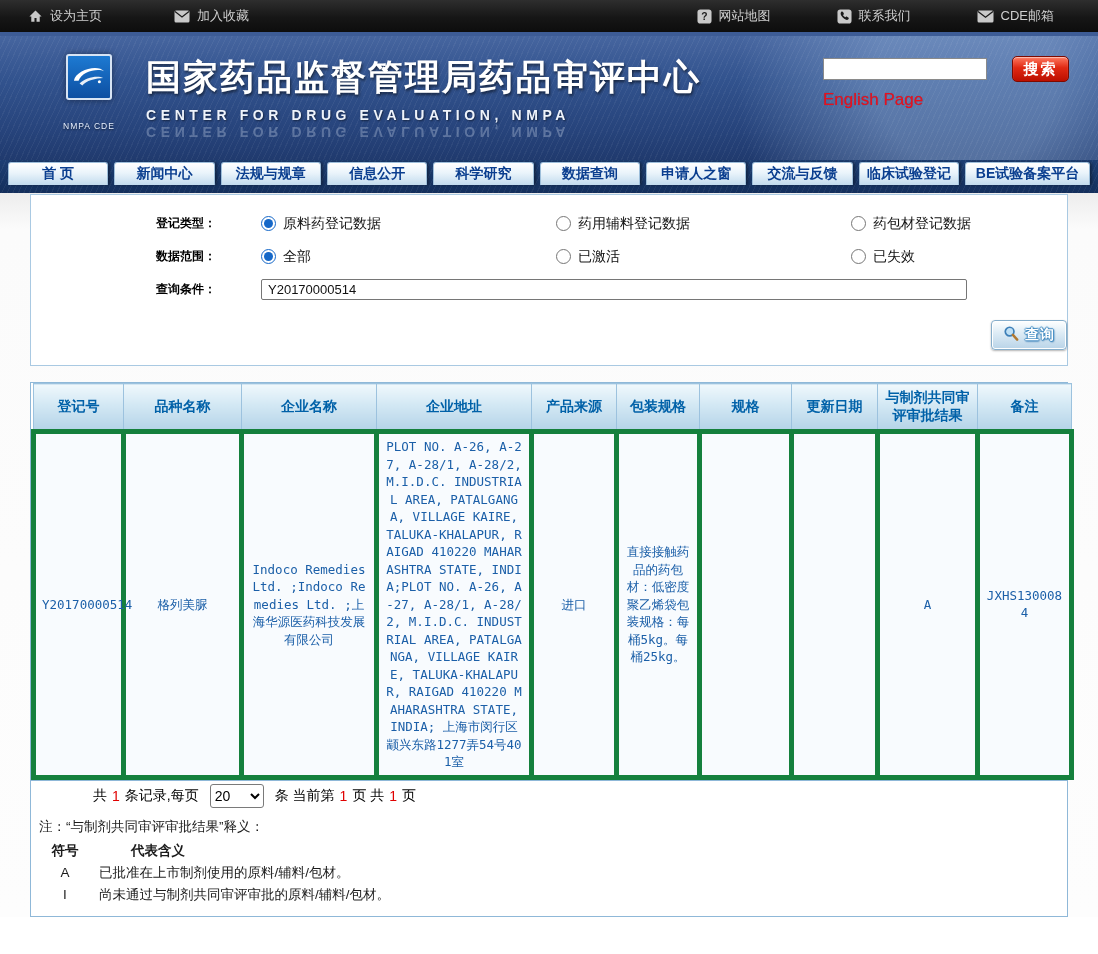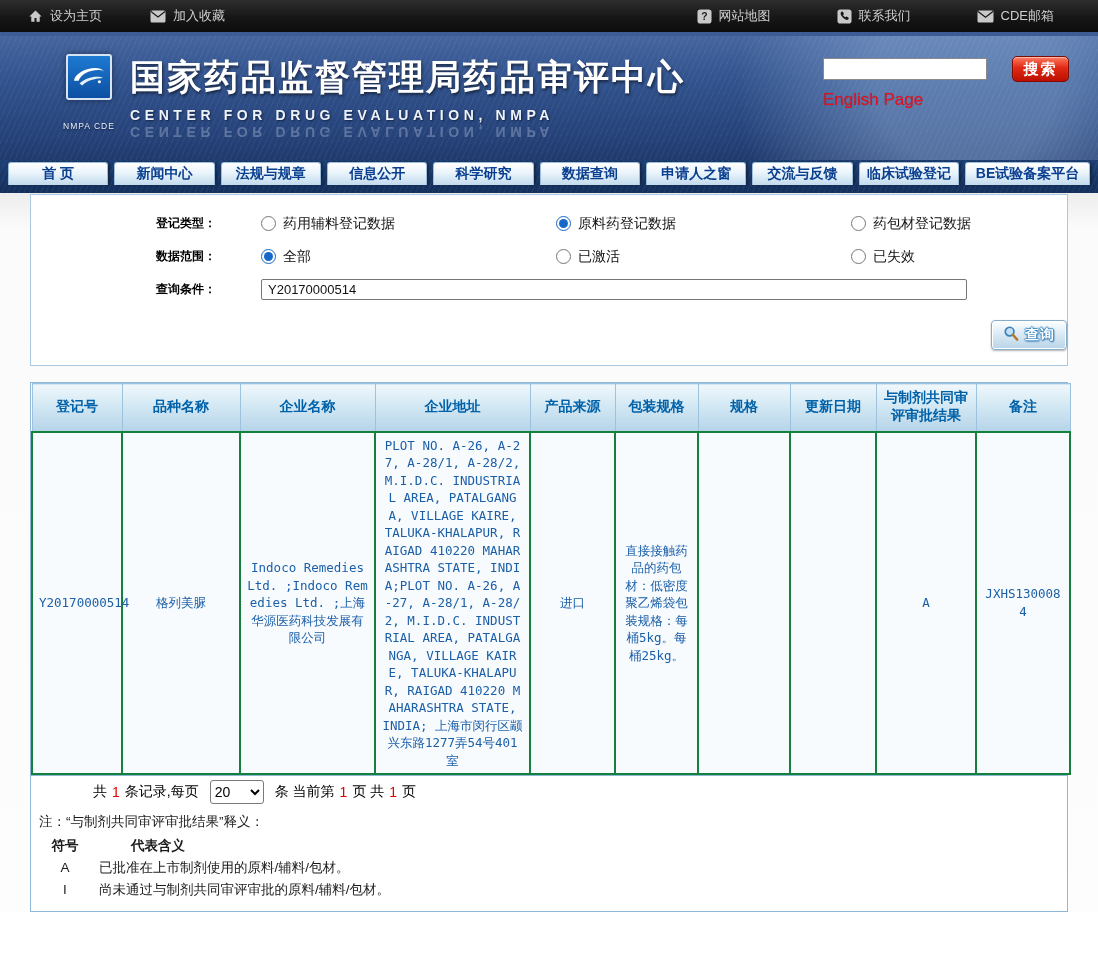--- a/index.html
+++ b/index.html
@@ -2,36 +2,36 @@
 <html><head>
 <meta charset="utf-8">
 <style>
   * { margin:0; padding:0; box-sizing:border-box; }
   html,body { width:1098px; }
   body { font-family:"Liberation Sans",sans-serif; background:#dcdcdc; }
   .page { width:1098px; height:954px; background:#fff; position:relative; overflow:hidden; box-shadow:0 0 14px rgba(0,0,0,.45); }
 
   
   .topbar { height:32px; background:linear-gradient(180deg,#2e2e2e,#161616 55%,#0d0d0d); display:flex; align-items:center; color:#cfcfcf; font-size:13px; }
-  .topbar-left { display:flex; gap:48px; margin-left:28px; }
+  .topbar-left { display:flex; gap:72px; margin-left:28px; }
   .topbar-right { display:flex; gap:66px; margin-left:auto; margin-right:44px; }
   .top-item { display:flex; align-items:center; gap:7px; cursor:pointer; white-space:nowrap; }
   .top-item svg { display:block; }
 
   
   .header { height:128px; position:relative;
     background:
       repeating-linear-gradient(115deg, rgba(255,255,255,.05) 0 1px, rgba(0,0,0,0) 1px 5px),
       radial-gradient(circle at 88% 35%, rgba(150,180,220,.45) 0 90px, rgba(150,180,220,0) 230px),
       linear-gradient(180deg,#46659f 0%, #32538e 35%, #27447c 75%, #203a6e 100%);
     border-top:4px solid #3d5c96; }
   .logo-wrap { position:absolute; left:56px; top:18px; width:66px; text-align:center; }
   .logo-box { width:46px; height:46px; margin:0 auto; background:linear-gradient(180deg,#1d7ad2,#0d4fa2); border:2px solid #d7e4f4; border-radius:3px; box-shadow:0 0 6px rgba(0,0,0,.4); display:flex; align-items:center; justify-content:center; }
   .logo-label { margin-top:21px; font-size:8.5px; letter-spacing:1px; color:#e6efff; text-shadow:0 1px 2px rgba(0,0,0,.6); }
-  .header-titles { position:absolute; left:130px; top:18px; }
+  .header-titles { position:absolute; left:146px; top:18px; }
   .title-cn { font-size:35px; font-weight:bold; color:#fff; letter-spacing:2px; text-shadow:1px 2px 3px rgba(0,0,0,.55); white-space:nowrap; }
   .title-en { font-size:14px; font-weight:bold; color:#eef3fb; letter-spacing:4.6px; margin-top:6px; text-shadow:1px 1px 2px rgba(0,0,0,.5); white-space:nowrap; }
   .title-en-reflect { transform:scaleY(-1); opacity:.32; margin-top:1px; text-shadow:none; color:#cdd9ec; }
   .header-search { position:absolute; right:29px; top:20px; width:246px; }
   .search-row { display:flex; align-items:center; justify-content:space-between; }
   .search-input { width:164px; height:22px; border:1px solid #8a8a8a; background:#fff; font-size:13px; padding:0 5px; }
   .search-btn { width:57px; height:26px; background:linear-gradient(180deg,#ff7a60,#e02913 45%,#bc0f00); border:1px solid #7e0a00; border-radius:5px; color:#fff; font-weight:bold; font-size:15px; letter-spacing:2px; box-shadow:inset 0 1px 1px rgba(255,255,255,.55); cursor:pointer; }
   .english-link { display:inline-block; margin-top:8px; color:#e8101e; font-size:17px; cursor:pointer; text-shadow:0 0 1px rgba(120,0,0,.4); }
 
   
@@ -52,21 +52,21 @@
   .query-input { margin-left:45px; width:706px; height:21px; border:1px solid #767676; border-radius:2px; font-size:13px; padding:0 6px; color:#111; }
   .query-btn-row { display:flex; justify-content:flex-end; margin-top:14px; }
   .query-btn { width:76px; height:30px; display:flex; align-items:center; justify-content:center; gap:5px; background:linear-gradient(180deg,#feffff,#dcebf5 45%,#b9d4e8); border:1px solid #86aecb; border-radius:4px; box-shadow:0 1px 2px rgba(0,0,0,.3), inset 0 0 0 1px #fff; cursor:pointer; }
   .query-btn-text { color:#fff; font-weight:bold; font-size:14px; letter-spacing:1px;
     text-shadow:-1px 0 1px #3f8ac2, 1px 0 1px #3f8ac2, 0 -1px 1px #3f8ac2, 0 1px 1px #3f8ac2, 1px 1px 2px #2a6da6; }
 
   
   .table-wrap { margin:16px 30px 0; border:1px solid #8fb8d8; background:#fff; }
   table.results { width:100%; border-collapse:collapse; table-layout:fixed; }
   table.results th { background:linear-gradient(180deg,#f0f8fc 0%,#d3e8f4 45%,#b5d4e8 100%); border:1px solid #9cc2de; color:#0061a8; font-size:14px; font-weight:bold; height:48px; padding:2px; }
-  table.results td { border:2px solid #15803d; background:#f8fbfe; color:#1b5fa8; font-size:12.5px; font-family:"DejaVu Sans Mono",monospace; text-align:center; vertical-align:middle; padding:4px 6px; height:288px; line-height:1.4; word-break:break-all; }
+  table.results td { border:5px solid #15803d; background:#f8fbfe; color:#1b5fa8; font-size:12.5px; font-family:"DejaVu Sans Mono",monospace; text-align:center; vertical-align:middle; padding:4px 6px; height:288px; line-height:1.4; word-break:break-all; }
   td.al { text-align:left; }
   td.nowrap { white-space:nowrap; padding:4px 2px; }
   td.remark { padding:4px 11px; text-align:left; }
   td.pack { padding:4px 8px; text-align:left; }
 
   .pager { display:flex; align-items:center; height:32px; padding-left:62px; font-size:14px; color:#000; gap:5px; background:#fff; border-top:1px solid #8fb8d8; }
   .pager .red { color:#e00000; }
   .pager select { width:54px; height:24px; font-size:14px; margin:0 6px; border:1px solid #7a7a7a; border-radius:3px; background:#fff; }
 
   .notes { padding:4px 8px 10px; font-size:13.5px; color:#1b1b1b; background:#fff; line-height:22px; }
@@ -169,26 +169,26 @@
     <div class="nav-tab wide">BE试验备案平台</div>
   </div>
 
   <div class="main">
 
     <div class="form-panel">
       <div class="form-row">
         <div class="form-label">登记类型：</div>
         <div class="opts">
           <label class="radio-opt">
+            <input type="radio" name="regtype" checked="" style="">
+            <span>原料药登记数据</span>
+          </label>
+          <label class="radio-opt">
             <input type="radio" name="regtype" style="">
             <span>药用辅料登记数据</span>
-          </label>
-          <label class="radio-opt">
-            <input type="radio" name="regtype" checked="" style="">
-            <span>原料药登记数据</span>
           </label>
           <label class="radio-opt">
             <input type="radio" name="regtype" style="">
             <span>药包材登记数据</span>
           </label>
         </div>
       </div>
       <div class="form-row">
         <div class="form-label">数据范围：</div>
         <div class="opts">

